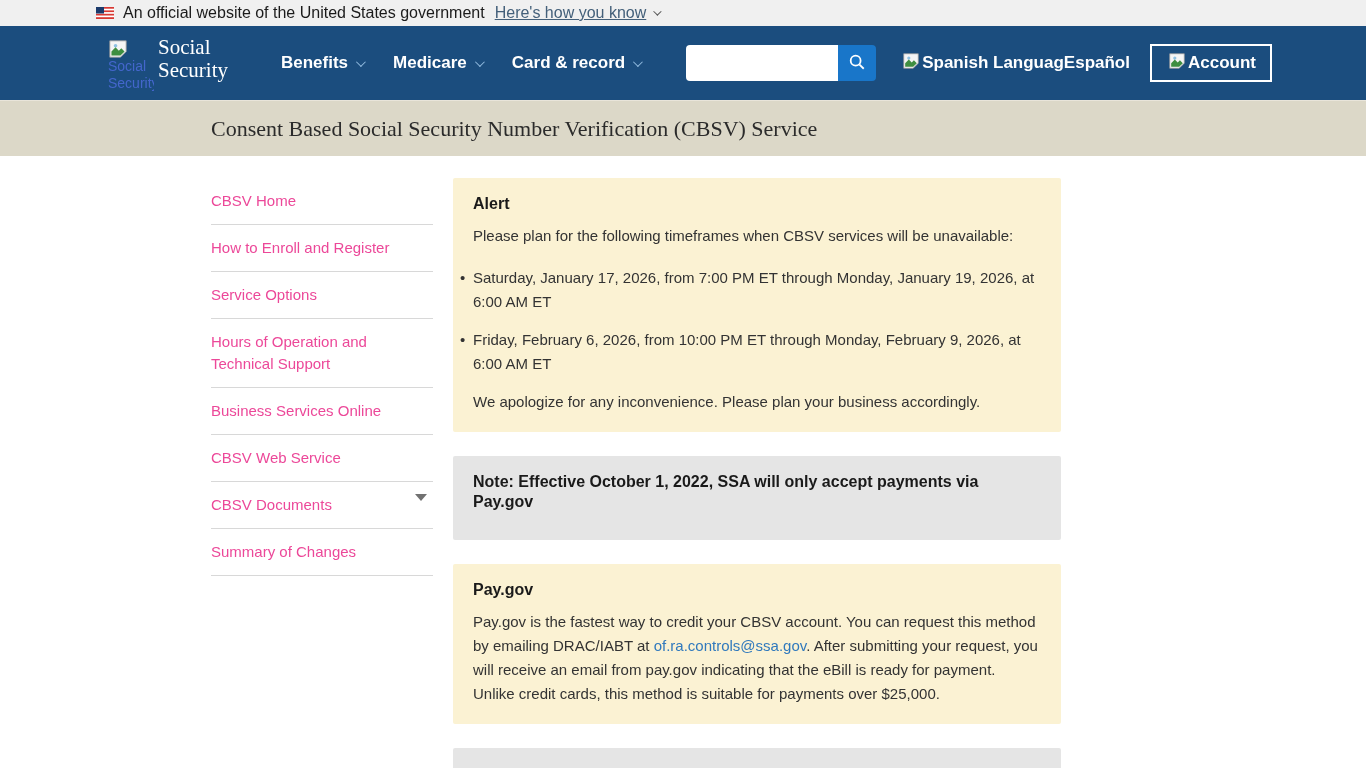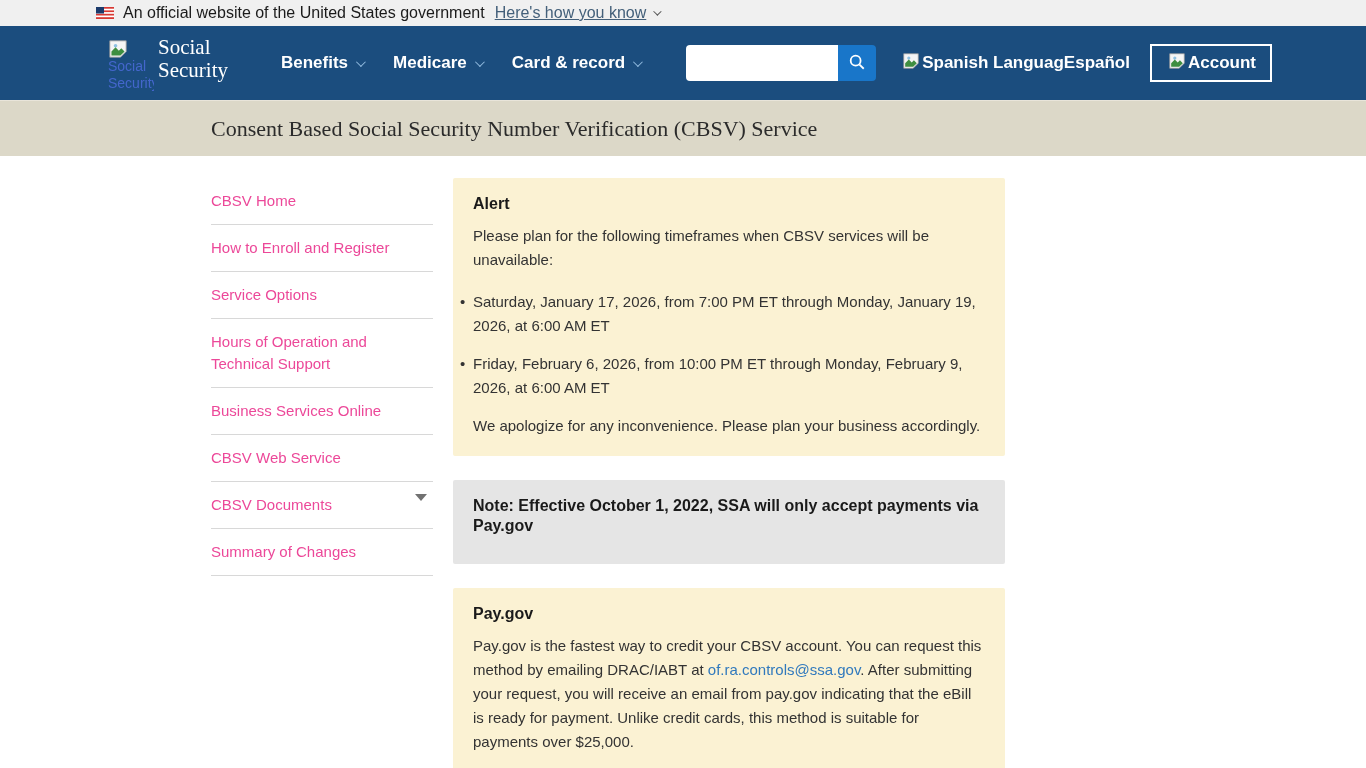--- a/index.html
+++ b/index.html
@@ -97,21 +97,21 @@
     display:flex; justify-content:space-between; 
   }
   .caret-down {
     width:0; height:0; margin-right:6px;
     border-left:6px solid transparent; border-right:6px solid transparent;
     border-top:7px solid #717171;
   }
 
   .main-col { margin-left:20px; width:700px; }
   .box {
-    width:552px; padding:16px 20px 18px 20px; margin-bottom:24px;
+    width:608px; padding:16px 20px 18px 20px; margin-bottom:24px;
     border-radius:2px; font-size:15px; line-height:24px; color:#333333;
   }
   .box-yellow { background:#fbf2d3; }
   .box-blue   { background:#e5e5e5; }
   .box h3 { margin:0 0 10px 0; font-size:16px; line-height:20px; color:#1a1a1a; }
   .box p  { margin:0; }
   .box .intro { margin-bottom:18px; }
   .alert-list { list-style:none; margin:0; padding:0; }
   .alert-list li { position:relative; margin-bottom:14px; }
   .alert-list li::before { content:"•"; position:absolute; left:-13px; color:#333; }

